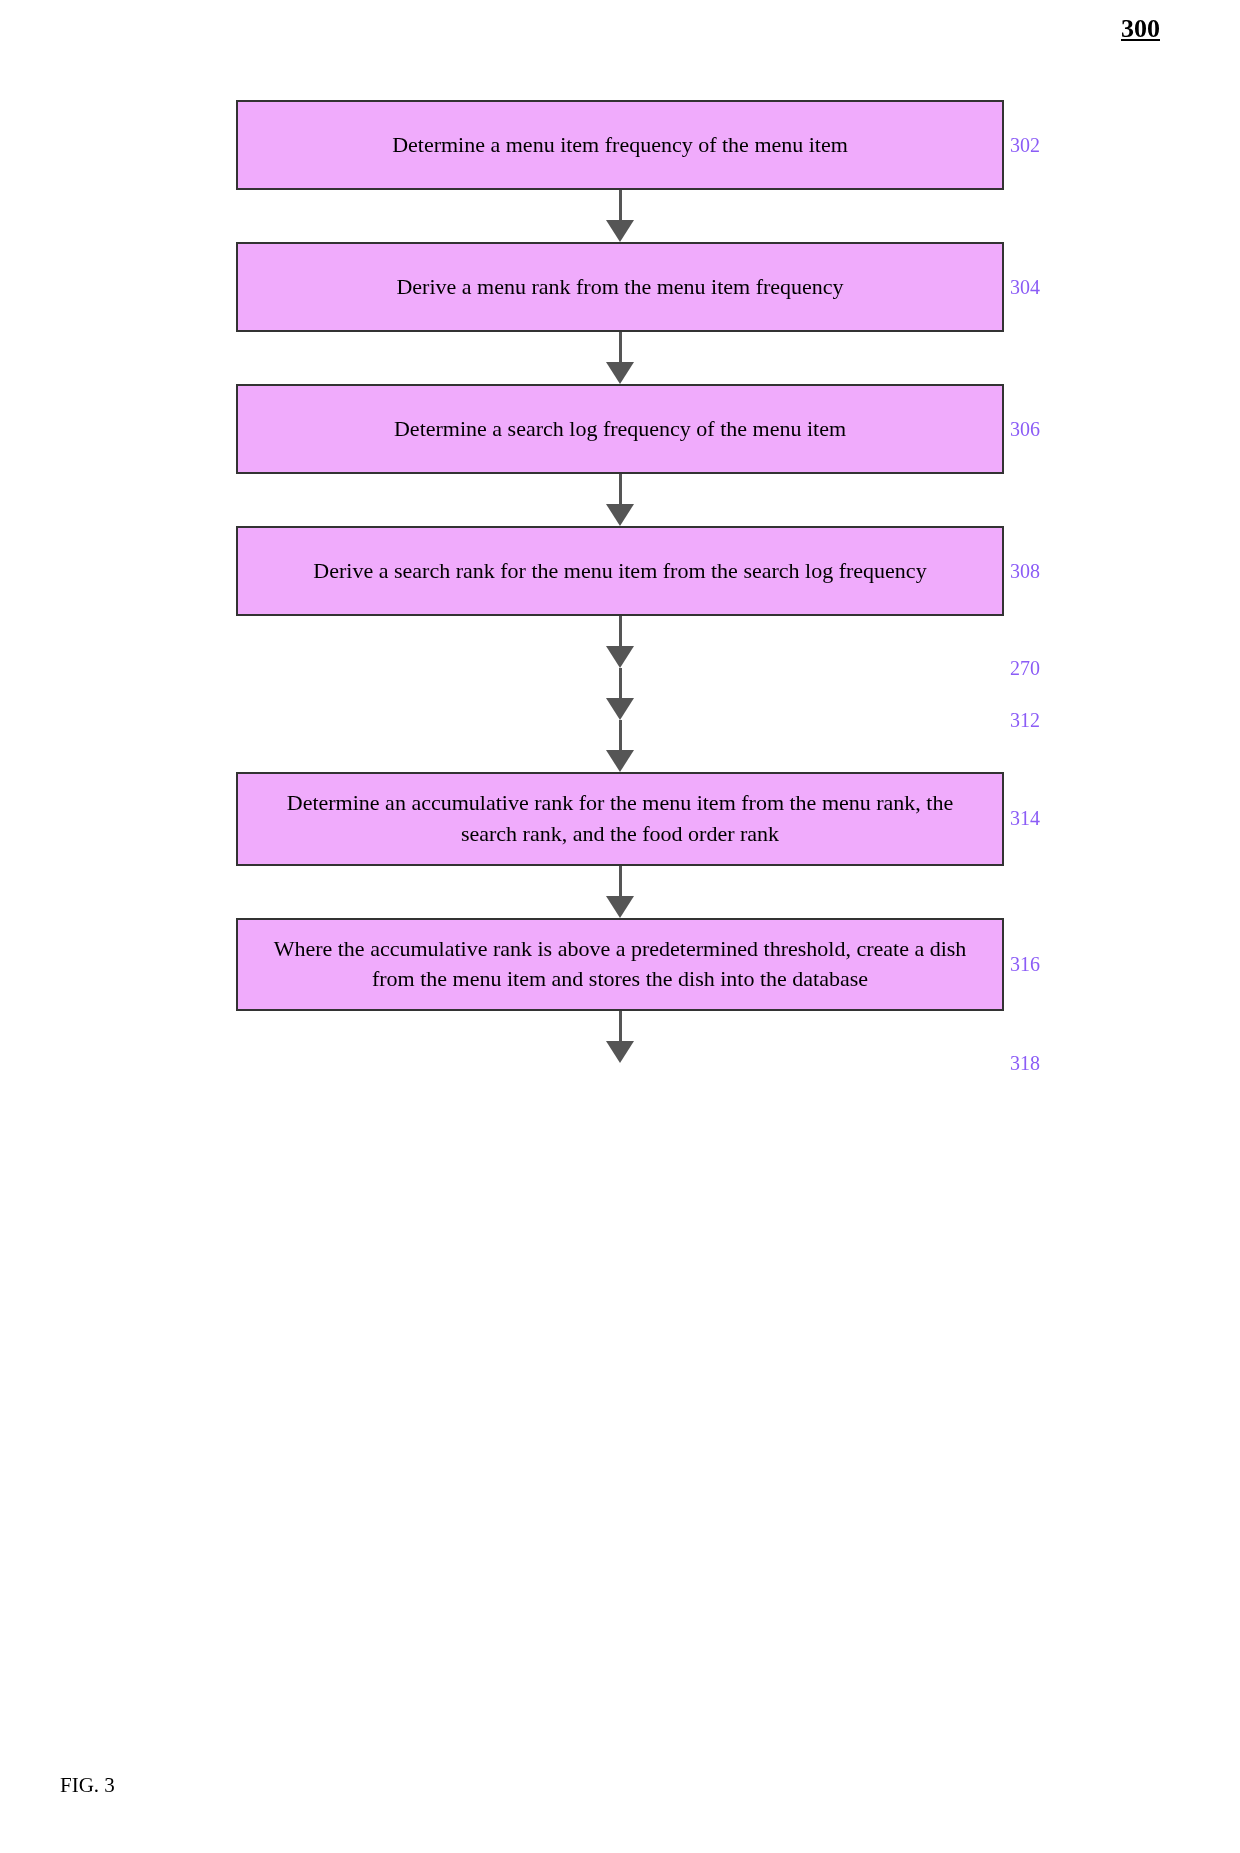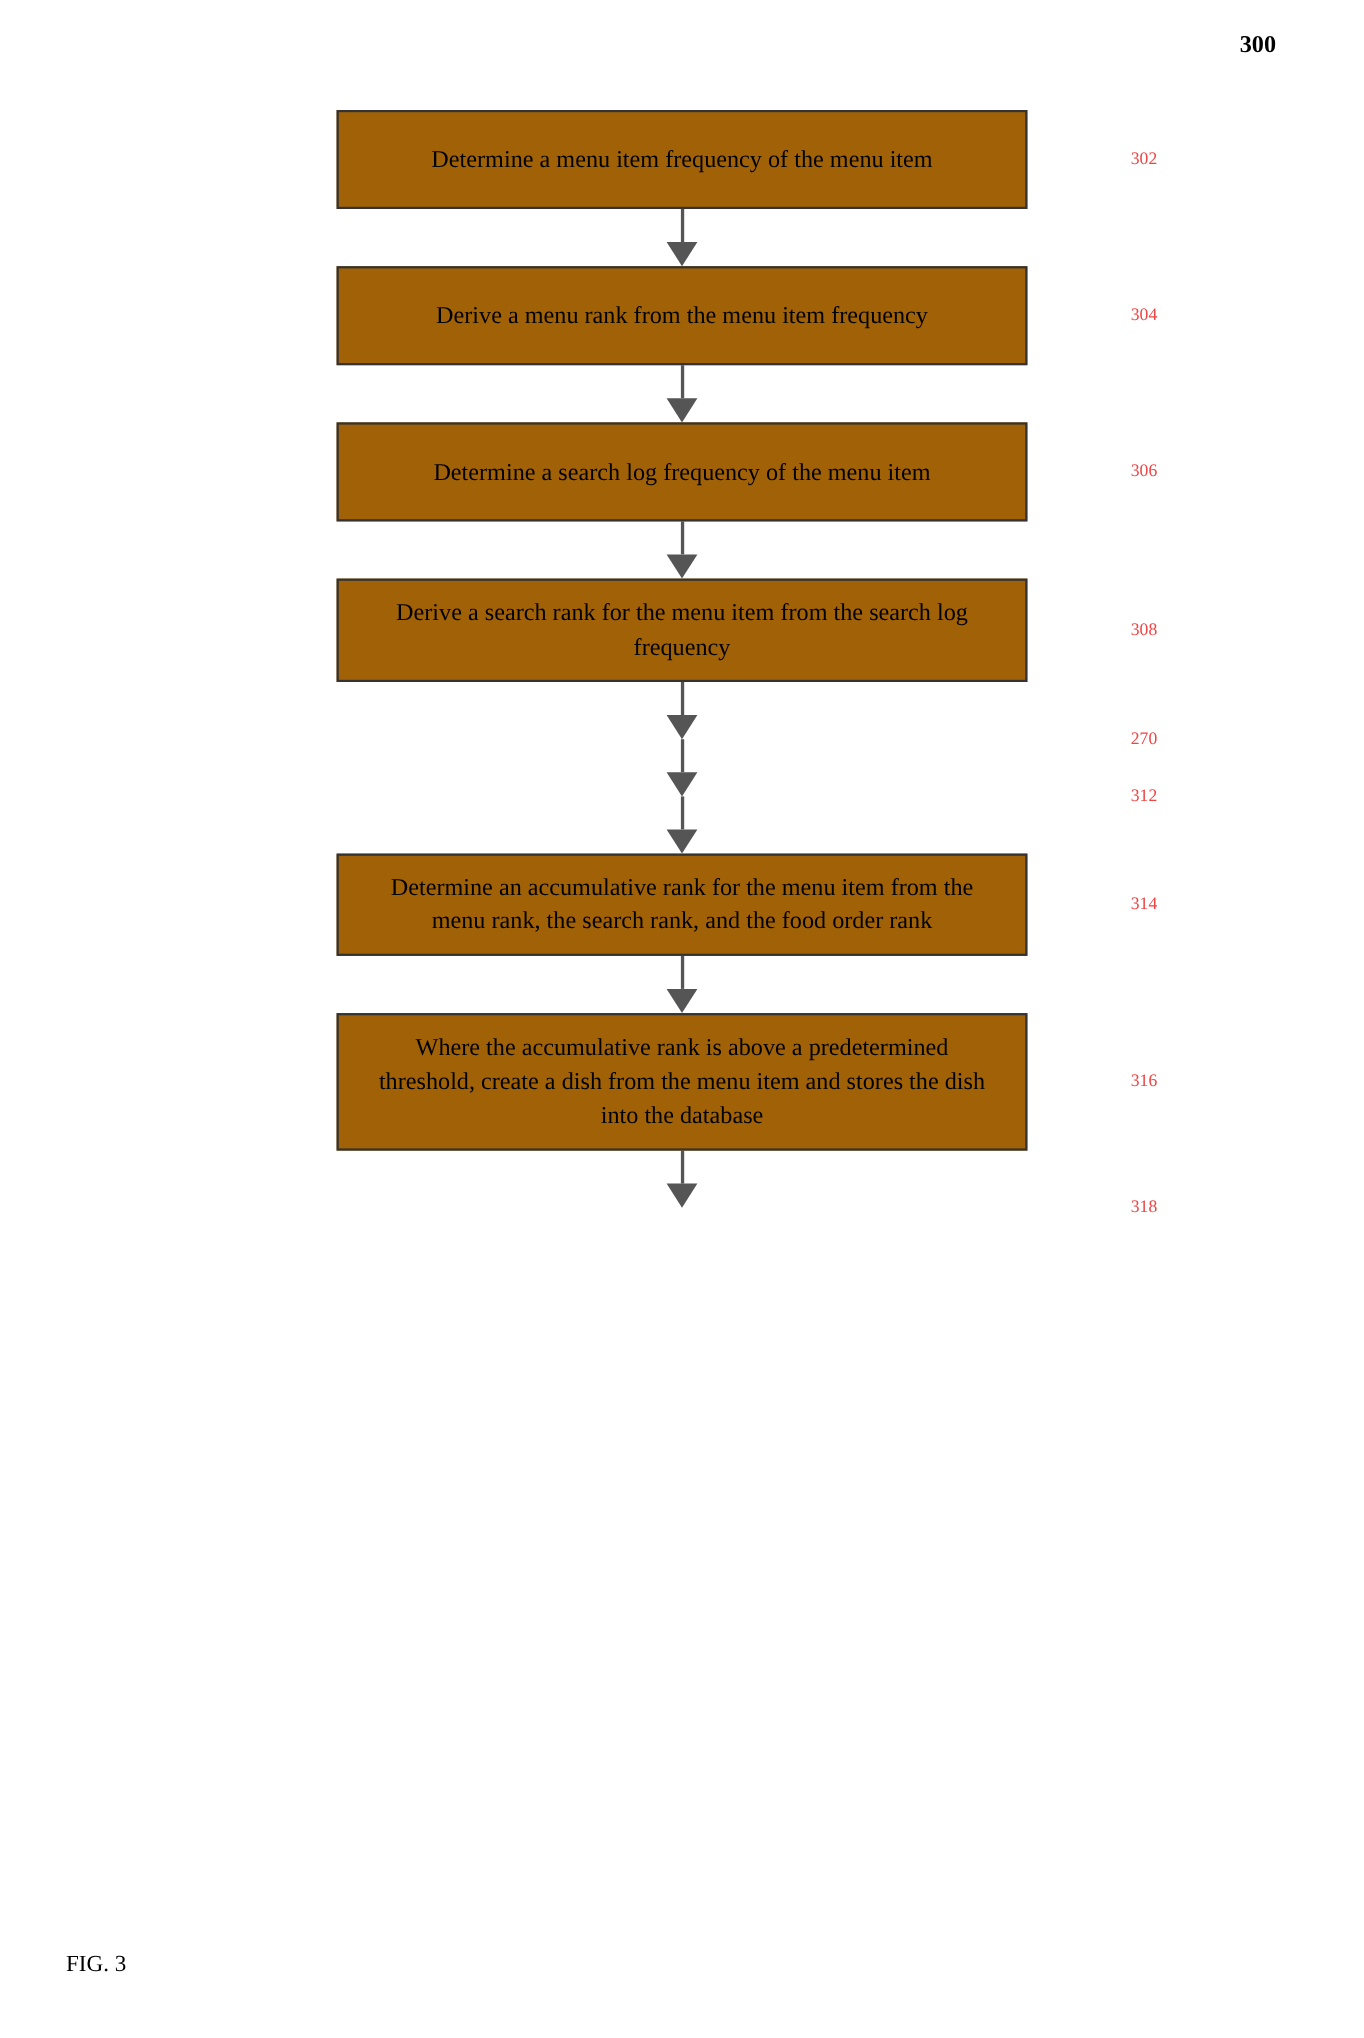--- a/index.html
+++ b/index.html
@@ -13,61 +13,62 @@
 
     .page {
       width: 1240px;
       min-height: 1853px;
       position: relative;
       padding: 40px 60px 60px 60px;
     }
 
     .figure-number {
       position: absolute;
-      top: 27px;
+      top: 14px;
       right: 80px;
-      font-size: 22px;
+      font-size: 26px;
       font-weight: bold;
+      text-decoration: underline;
     }
 
     .flowchart-container {
       display: flex;
       flex-direction: column;
       align-items: center;
       margin-top: 60px;
       width: 100%;
     }
 
     .step-row {
       display: flex;
       align-items: center;
       justify-content: center;
       width: 100%;
       position: relative;
     }
 
     .step-box {
       border: 2px solid #333;
-      width: 628px;
+      width: 768px;
       min-height: 90px;
       display: flex;
       align-items: center;
       justify-content: center;
       text-align: center;
       padding: 14px 24px;
       font-size: 22px;
       line-height: 1.4;
-      background: #a16207;
+      background: #f0abfc;
     }
 
     .step-label {
       position: absolute;
-      right: 128px;
-      font-size: 16px;
-      color: #ef4444;
+      right: 140px;
+      font-size: 20px;
+      color: #8b5cf6;
     }
 
     .arrow-down {
       width: 0;
       height: 0;
       border-left: 14px solid transparent;
       border-right: 14px solid transparent;
       border-top: 22px solid #555;
       position: relative;
     }

